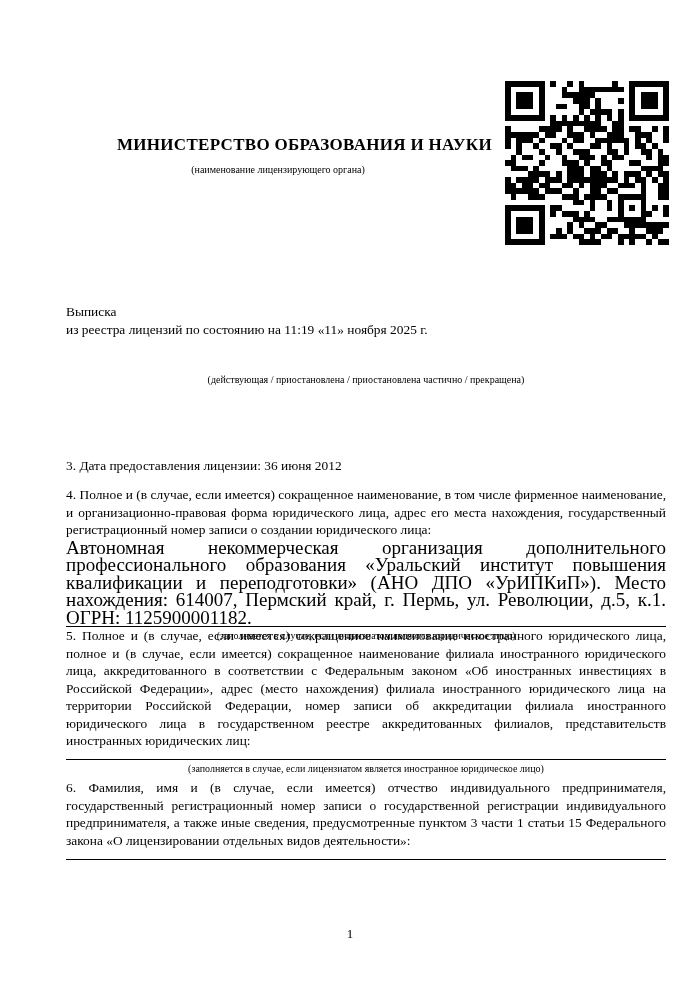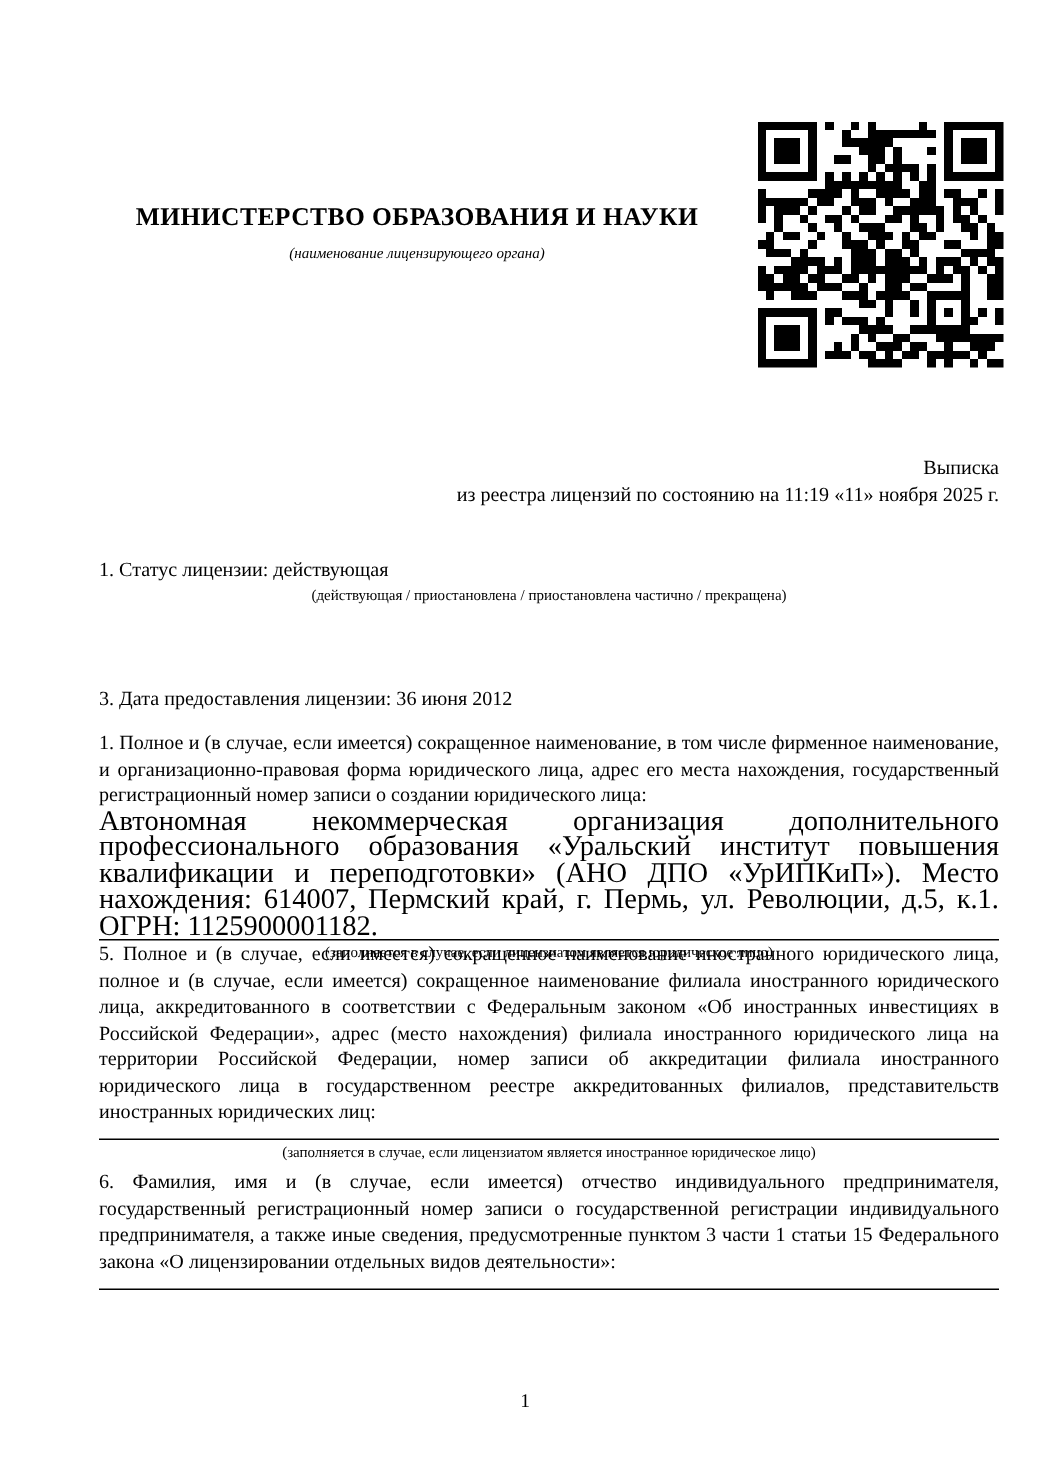--- a/index.html
+++ b/index.html
@@ -17,38 +17,38 @@
   
   .authority {
     left: 64px; top: 131px; width: 428px;
     text-align: center;
   }
   .authority-name {
     font-weight: bold;
     font-size: 17px;
     line-height: 28px;
     letter-spacing: 0.3px;
+    text-align: right;
   }
   .authority-caption {
     font-size: 10px;
     line-height: 13px;
     margin-top: 4px;
-    font-style: italic;
   }
 
   
   .qr {
     left: 505px; top: 81px; width: 164px; height: 164px;
   }
   .qr svg { display: block; width: 164px; height: 164px; shape-rendering: crispEdges; }
 
   
   .doc-title {
     left: 66px; top: 303px; width: 600px;
-    text-align: right;
+    text-align: left;
     font-size: 13.4px;
     line-height: 18px;
   }
 
   
   .item { left: 66px; width: 600px; }
   .item-text {
     font-size: 13.4px;
     line-height: 17.5px;
   }
@@ -536,31 +536,30 @@
         <rect x="28" y="28" width="1" height="1"></rect>
       </svg>
     </div>
 
   <div class="abs doc-title">
     <div>Выписка</div>
     <div>из реестра лицензий по состоянию на 11:19 «11» ноября 2025 г.</div>
   </div>
 
   <div class="abs item" style="top:371px">
-    <div class="item-text">1. Статус лицензии: действующая</div>
     <div class="item-caption">(действующая / приостановлена / приостановлена частично / прекращена)</div>
   </div>
 
 
   <div class="abs item" style="top:457px">
     <div class="item-text">3. Дата предоставления лицензии: 36 июня 2012</div>
   </div>
 
   <div class="abs item" style="top:486px">
-    <div class="item-text justify">1. Полное и (в случае, если имеется) сокращенное наименование, в том числе фирменное наименование, и организационно-правовая форма юридического лица, адрес его места нахождения, государственный регистрационный номер записи о создании юридического лица:</div>
+    <div class="item-text justify">4. Полное и (в случае, если имеется) сокращенное наименование, в том числе фирменное наименование, и организационно-правовая форма юридического лица, адрес его места нахождения, государственный регистрационный номер записи о создании юридического лица:</div>
     <div class="item-value">Автономная некоммерческая организация дополнительного профессионального образования «Уральский институт повышения квалификации и переподготовки» (АНО ДПО «УрИПКиП»). Место нахождения: 614007, Пермский край, г. Пермь, ул. Революции, д.5, к.1. ОГРН: 1125900001182.</div>
     <div class="item-caption">(заполняется в случае, если лицензиатом является юридическое лицо)</div>
   </div>
 
   <div class="abs item" style="top:627px">
     <div class="item-text justify">5. Полное и (в случае, если имеется) сокращенное наименование иностранного юридического лица, полное и (в случае, если имеется) сокращенное наименование филиала иностранного юридического лица, аккредитованного в соответствии с Федеральным законом «Об иностранных инвестициях в Российской Федерации», адрес (место нахождения) филиала иностранного юридического лица на территории Российской Федерации, номер записи об аккредитации филиала иностранного юридического лица в государственном реестре аккредитованных филиалов, представительств иностранных юридических лиц:</div>
     <div class="blank-field bf-9"></div>
     <div class="item-caption">(заполняется в случае, если лицензиатом является иностранное юридическое лицо)</div>
   </div>
 

